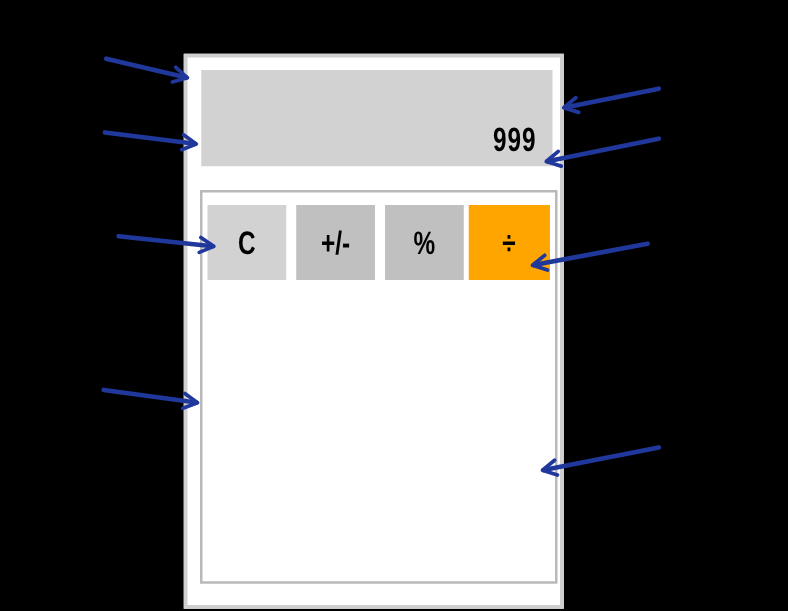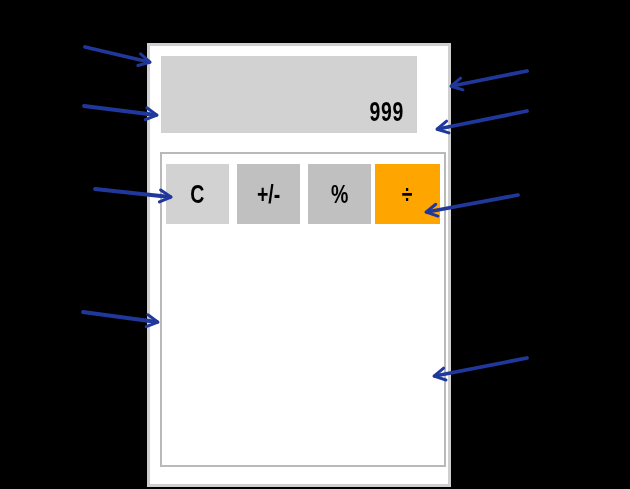--- a/index.html
+++ b/index.html
@@ -22,21 +22,21 @@
     width: 304px;
     height: 444px;
     box-sizing: border-box;
     background: #ffffff;
     border: 3px solid #cfcfcf;
   }
   .display {
     position: absolute;
     left: 11px;
     top: 10px;
-    width: 256px;
+    width: 281px;
     height: 77px;
     box-sizing: border-box;
     display: flex;
     align-items: flex-end;
     justify-content: flex-end;
     padding: 0 13px 7px 0;
   }
   .display-value {
     font-weight: bold;
     font-size: 27px;

